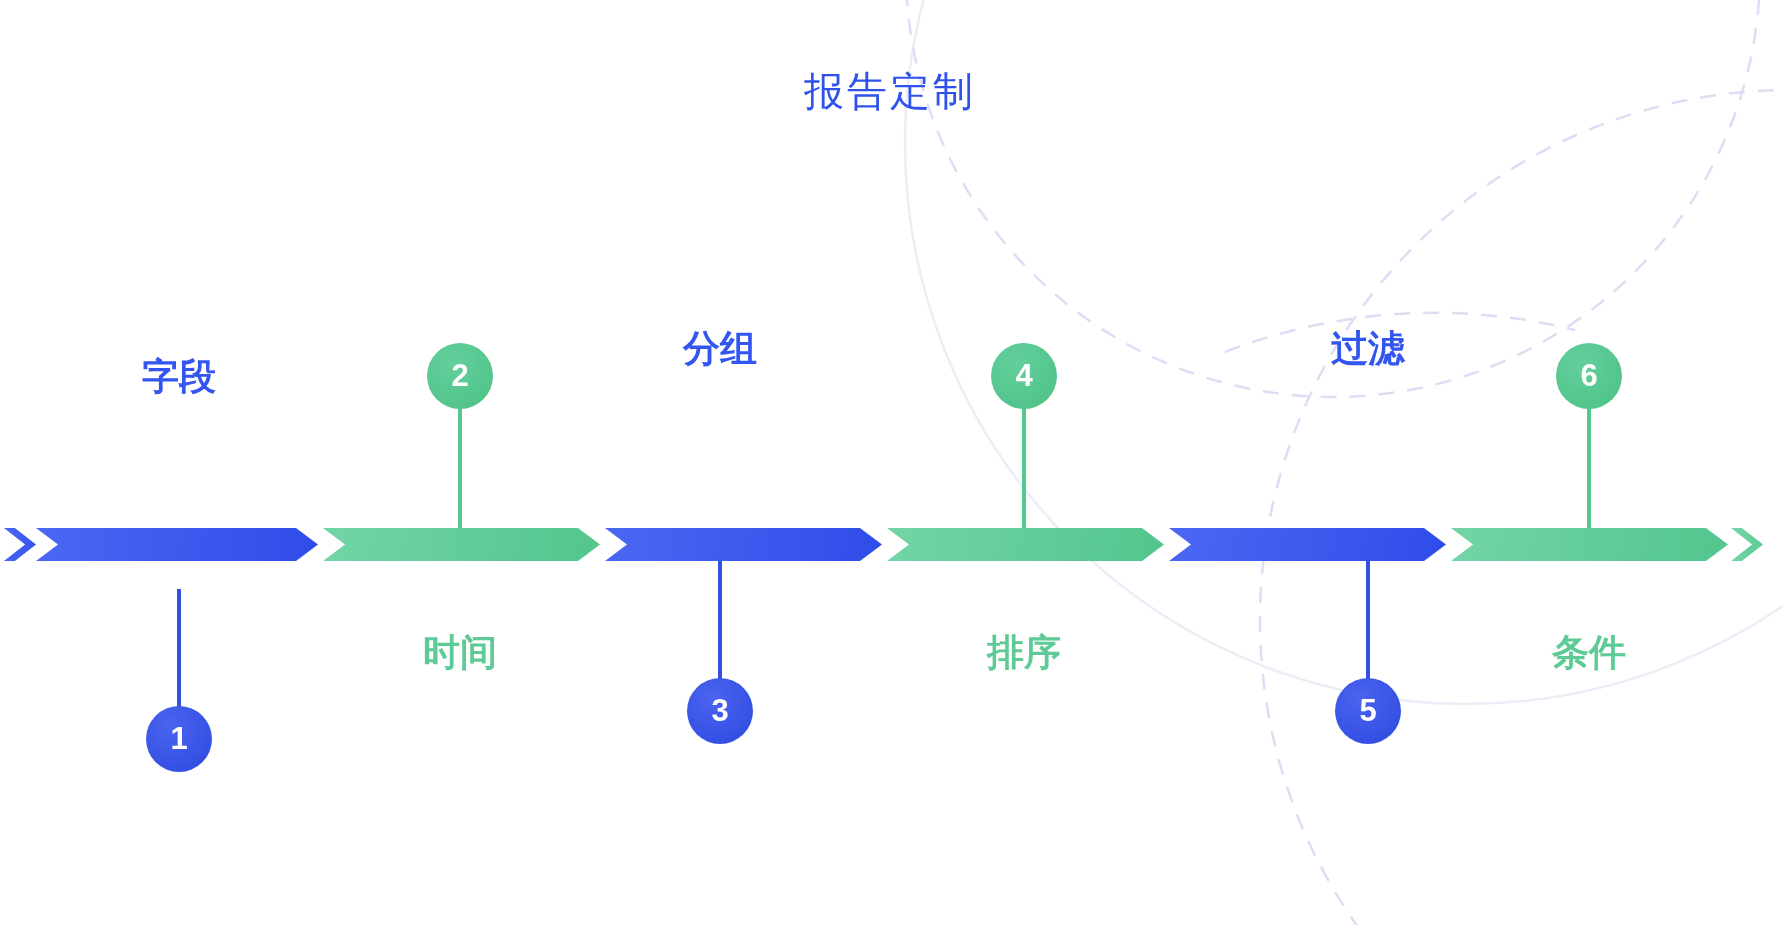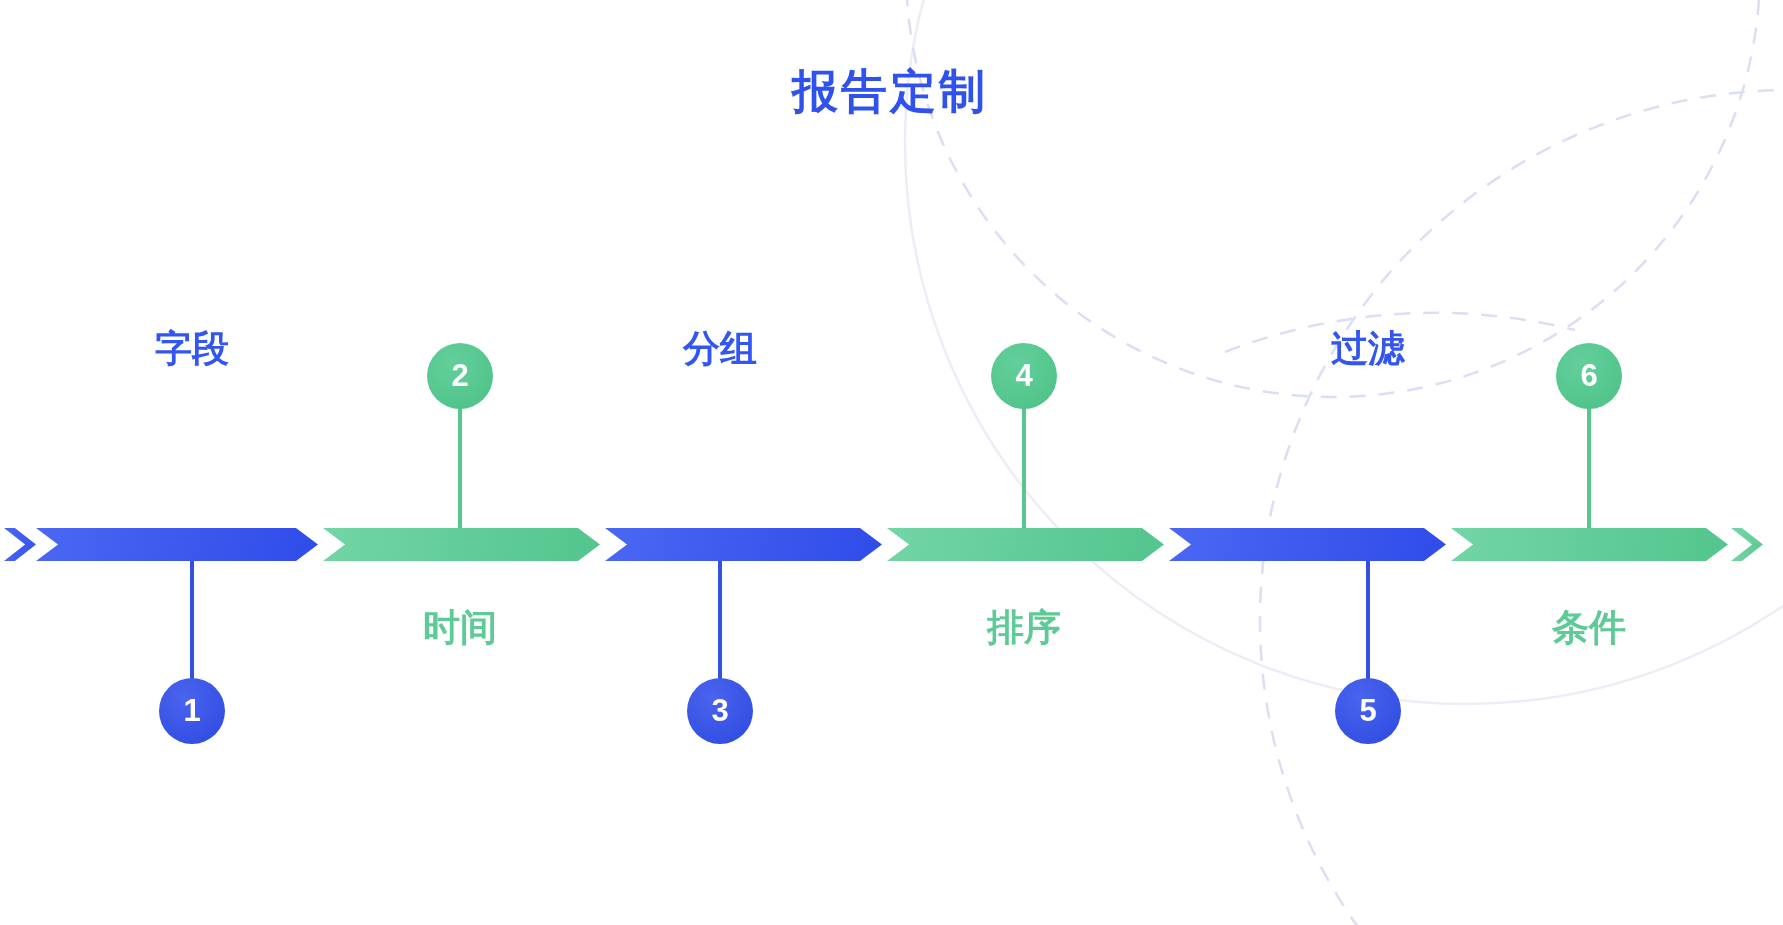--- a/index.html
+++ b/index.html
@@ -13,22 +13,22 @@
   .stage { position: absolute; inset: 0; width: 1783px; height: 925px; }
 
   
   .deco-svg { position: absolute; inset: 0; z-index: 0; }
 
   
   .page-title {
     position: absolute; z-index: 2;
     left: 890px; top: 60px;
     transform: translateX(-50%);
-    font-size: 46px; line-height: 62px;
-    font-weight: 700; letter-spacing: 3px;
+    font-size: 40px; line-height: 62px;
+    font-weight: 400; letter-spacing: 3px;
     color: #2f52ec; white-space: nowrap;
   }
 
   
   .band-piece { position: absolute; top: 528px; height: 33px; z-index: 1; }
   .band-seg {
     clip-path: polygon(0 0, calc(100% - 22px) 0, 100% 50%, calc(100% - 22px) 100%, 0 100%, 22px 50%);
   }
   .band-seg.blue  { background: linear-gradient(100deg, #4b67f3 0%, #2f4ce9 100%); }
   .band-seg.green { background: linear-gradient(100deg, #72d5a6 0%, #53c58d 100%); }
@@ -55,24 +55,24 @@
   .num-circle.green { background: radial-gradient(circle at 38% 30%, #63cf9c, #4cc185); top: 343px; }
 
   
   .step-label {
     position: absolute; z-index: 2;
     width: 160px; text-align: center;
     font-size: 37px; font-weight: 700; line-height: 38px;
     white-space: nowrap;
   }
   .step-label.blue  { color: #3356f0; top: 330px; }
-  .step-label.green { color: #5ecb97; top: 609px; }
+  .step-label.green { color: #5ecb97; top: 634px; }
 
   
-  .col-1 .connector, .col-1 .cx { left: 190px; }
+  .col-1 .connector, .col-1 .cx { left: 177px; margin-top: 28px; }
   .col-2 .connector, .col-2 .cx { left: 458px; }
   .col-3 .connector, .col-3 .cx { left: 718px; }
   .col-4 .connector, .col-4 .cx { left: 1022px; }
   .col-5 .connector, .col-5 .cx { left: 1366px; }
   .col-6 .connector, .col-6 .cx { left: 1587px; }
   .num-circle.cx  { margin-left: -31px; } 
   .step-label.cx  { margin-left: -78px; }
 </style>
 </head>
 <body>

